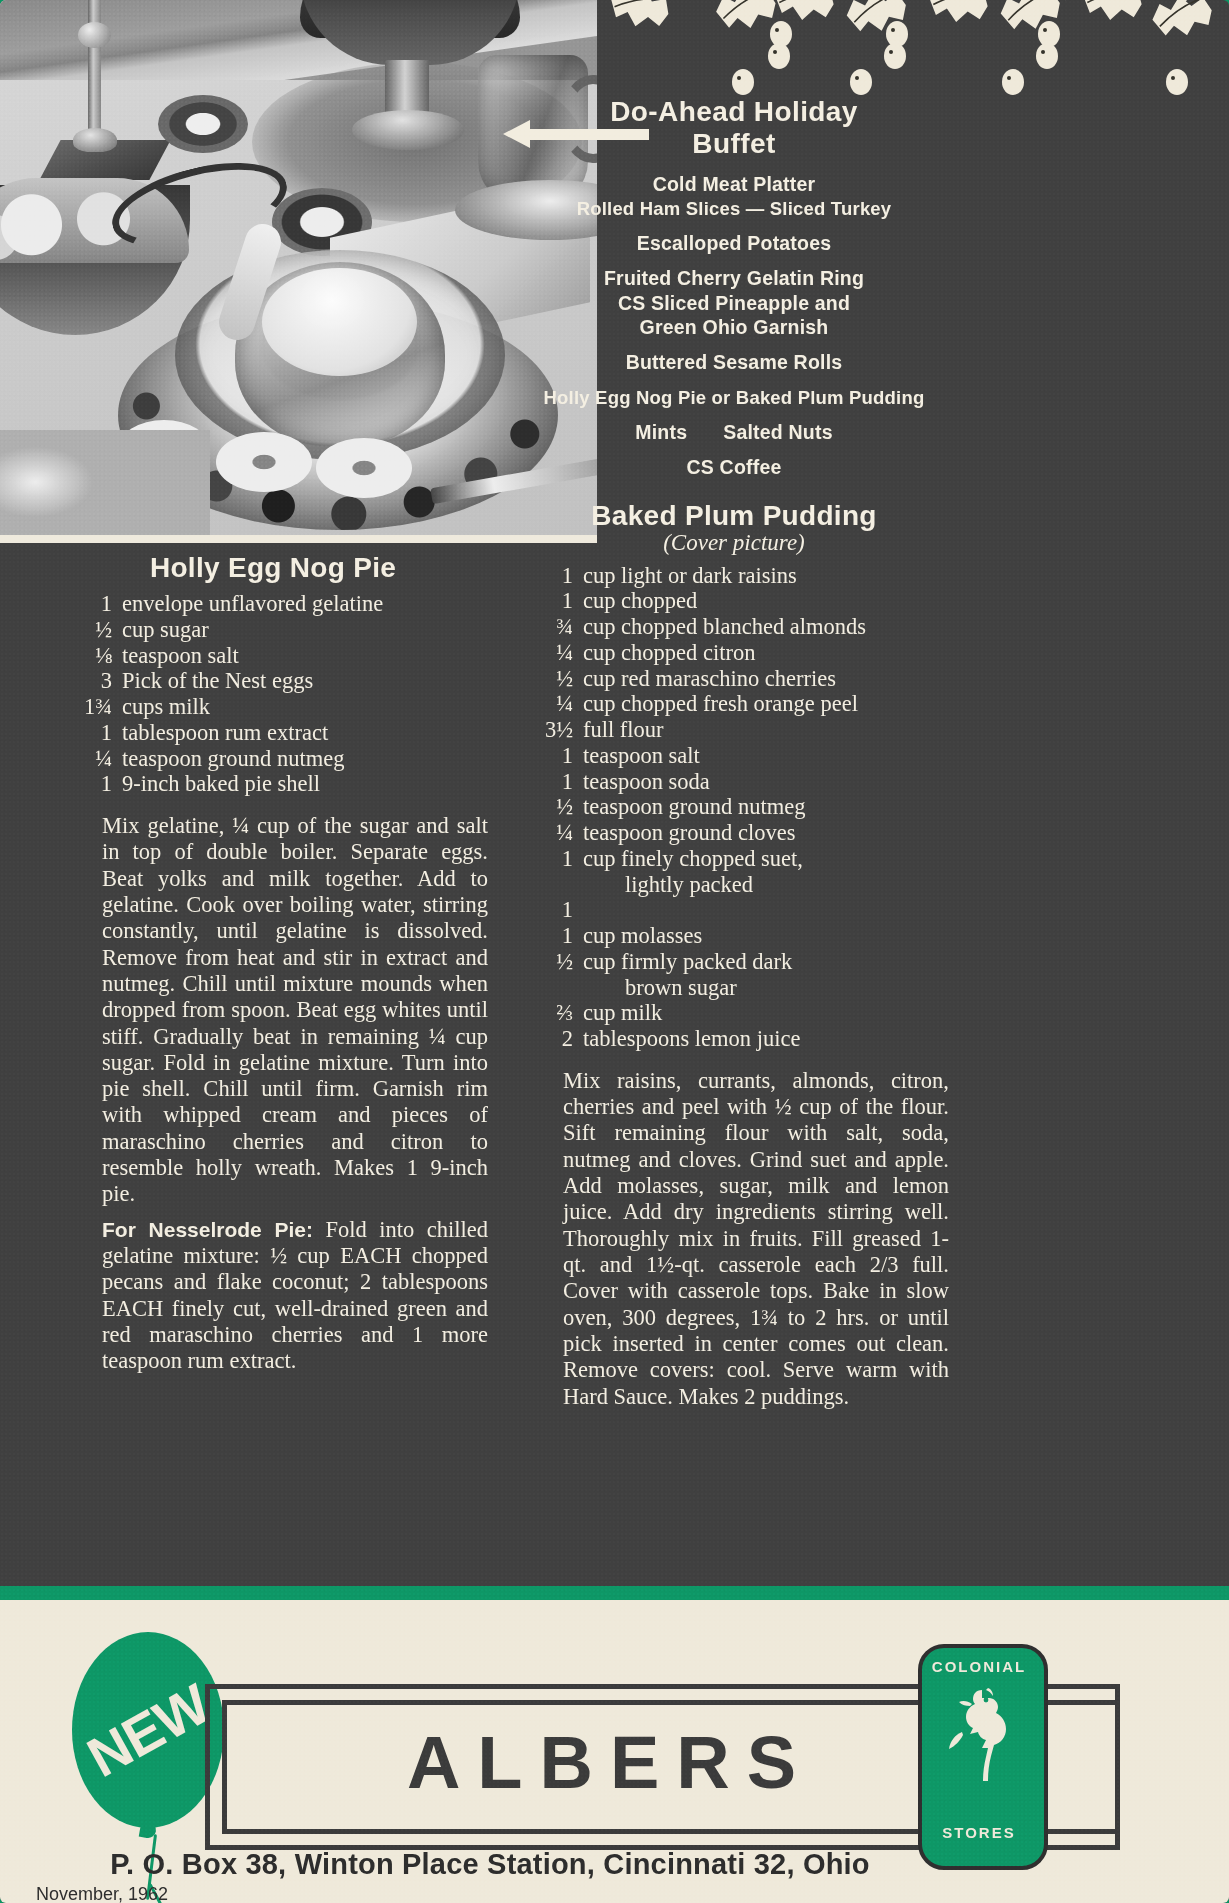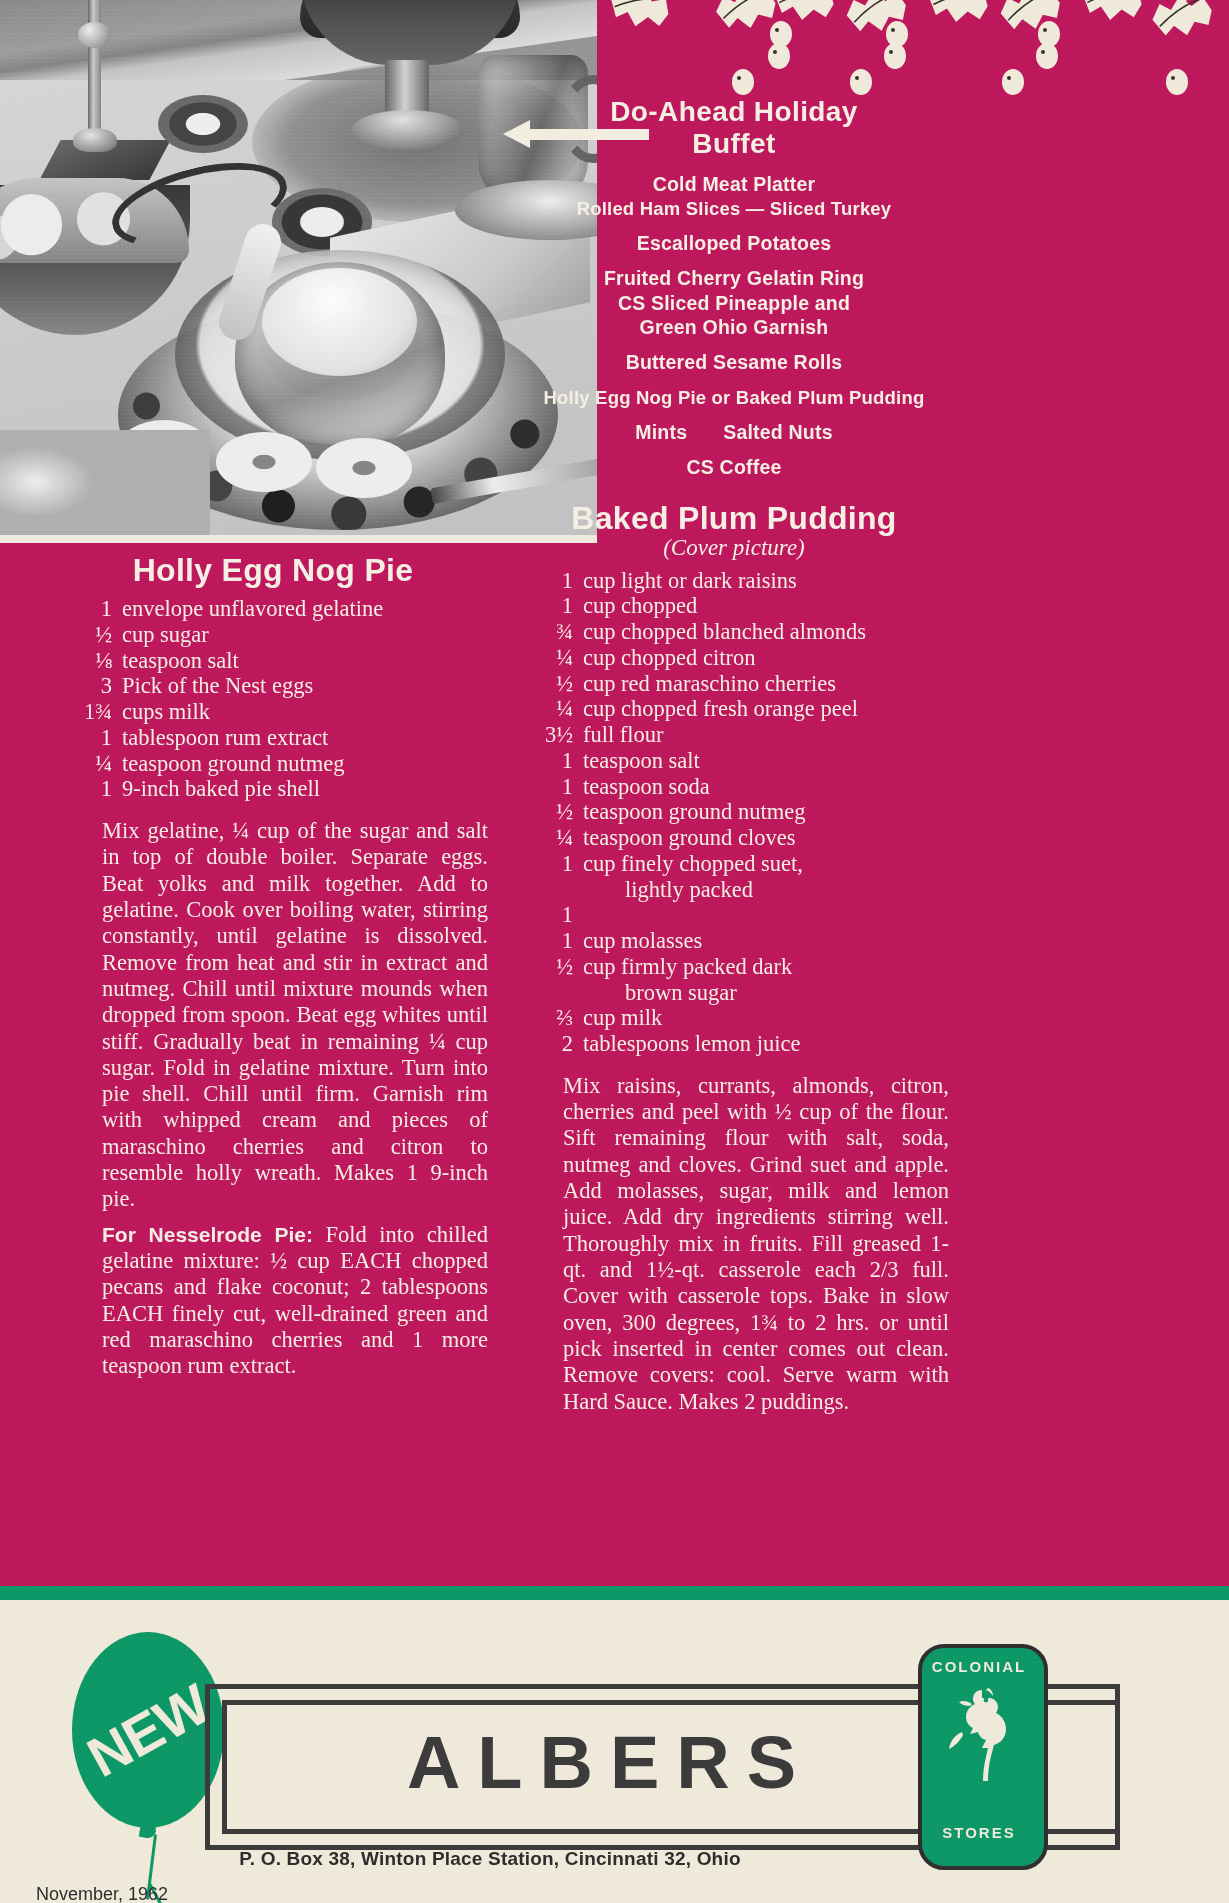--- a/index.html
+++ b/index.html
@@ -3,21 +3,21 @@
 <meta charset="utf-8">
 <style>
   html,body{margin:0;padding:0;}
   body{
     width:1229px;height:1903px;
     background:#0b9463;
     font-family:"Liberation Serif", serif;
     overflow:hidden;
     position:relative;
   }
-  #page{position:relative;width:1229px;height:1903px;overflow:hidden;background:#be185d;}
+  #page{position:relative;width:1229px;height:1903px;overflow:hidden;background:#404040;border-radius:6px;}
 
   
   .grain{
     position:absolute;inset:0;pointer-events:none;z-index:40;
     background-image:
       radial-gradient(rgba(255,255,255,.055) 1px, transparent 1px),
       radial-gradient(rgba(0,0,0,.045) 1px, transparent 1px);
     background-size:4px 4px, 5px 5px;
     background-position:0 0, 2px 3px;
     mix-blend-mode:overlay;
@@ -169,21 +169,21 @@
   .menu-list{margin-top:13px;text-align:center;font-family:"Liberation Sans",sans-serif;
     font-weight:bold;font-size:19.5px;line-height:1.25;color:#f4efe2;letter-spacing:.2px;}
   .menu-list .grp{margin-bottom:11px;}
   .menu-list .grp:last-child{margin-bottom:0;}
   .menu-list .wide{font-size:18.5px;}
   .menu-list .two{display:inline-block;}
   .menu-list .sp{display:inline-block;width:36px;}
 
   .recipe-title{
     font-family:"Liberation Sans",sans-serif;font-weight:bold;
-    font-size:32px;text-align:center;color:#f4efe2;letter-spacing:.3px;
+    font-size:28px;text-align:center;color:#f4efe2;letter-spacing:.3px;
   }
   .recipe-sub{
     font-family:"Liberation Serif",serif;font-style:italic;font-size:23px;
     text-align:center;color:#f4efe2;margin-top:-2px;
   }
   .ing{margin-top:7px;font-size:22.5px;line-height:1.145;color:#f3eee1;}
   .ing .row{display:flex;}
   .ing .amt{width:54px;text-align:right;flex:0 0 54px;padding-right:10px;}
   .ing .txt{flex:1 1 auto;}
   .ing .cont .amt{visibility:hidden;}
@@ -224,21 +224,21 @@
   .badge{position:absolute;left:918px;top:48px;width:122px;height:218px;border-radius:26px;
     background:#0e9766;border:4px solid #2f2f2f;}
   .badge-top{position:absolute;left:918px;top:62px;width:122px;
     text-align:center;font-family:"Liberation Sans",sans-serif;font-weight:bold;font-size:15px;
     color:#efe9da;letter-spacing:2px;}
   .badge-bot{position:absolute;left:918px;top:228px;width:122px;
     text-align:center;font-family:"Liberation Sans",sans-serif;font-weight:bold;font-size:15px;
     color:#efe9da;letter-spacing:2px;}
   .rooster{position:absolute;left:942px;top:90px;width:76px;height:130px;}
   .addr{position:absolute;left:80px;top:252px;width:820px;text-align:center;
-    font-family:"Liberation Sans",sans-serif;font-weight:bold;font-size:19px;color:#2d2d2d;
+    font-family:"Liberation Sans",sans-serif;font-weight:bold;font-size:29px;color:#2d2d2d;
     letter-spacing:.2px;}
   .date{position:absolute;left:36px;top:288px;
     font-family:"Liberation Sans",sans-serif;font-size:18px;color:#2d2d2d;}
 
   .vfix{position:absolute;left:0;top:1586px;width:1229px;height:12px;background:#0e9766;}
 </style>
 </head>
 <body>
 
 <div id="page">

